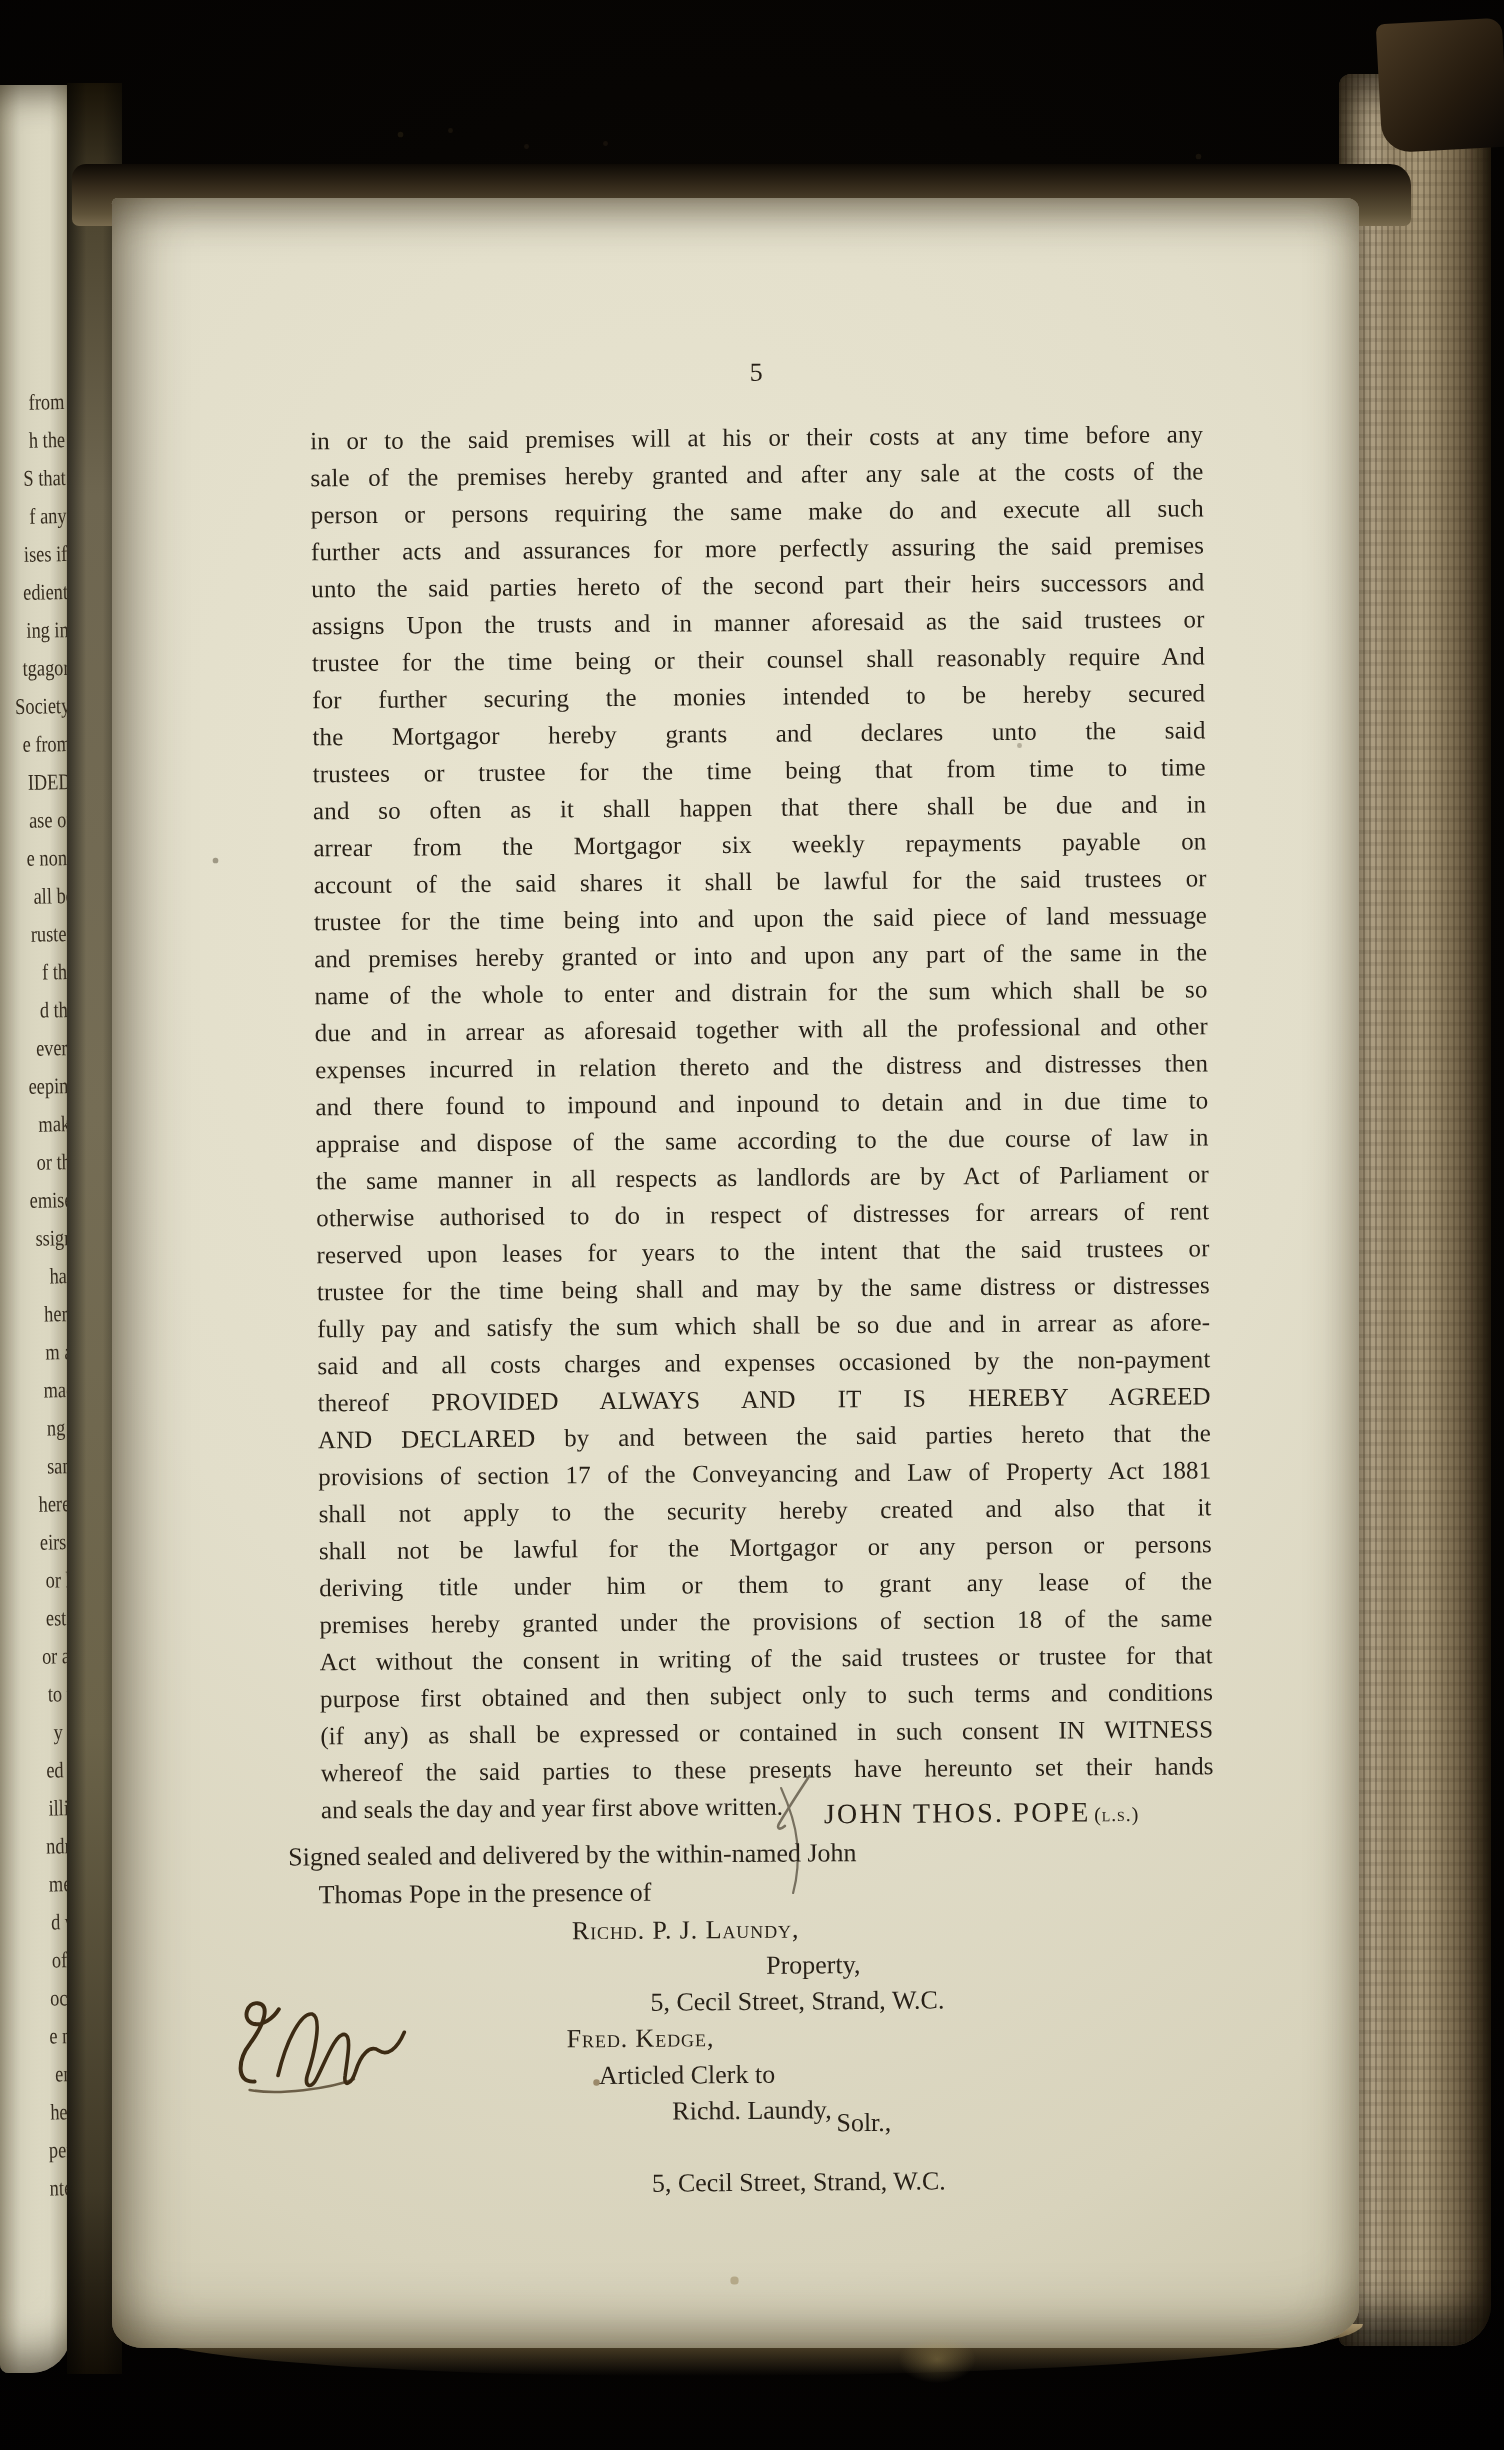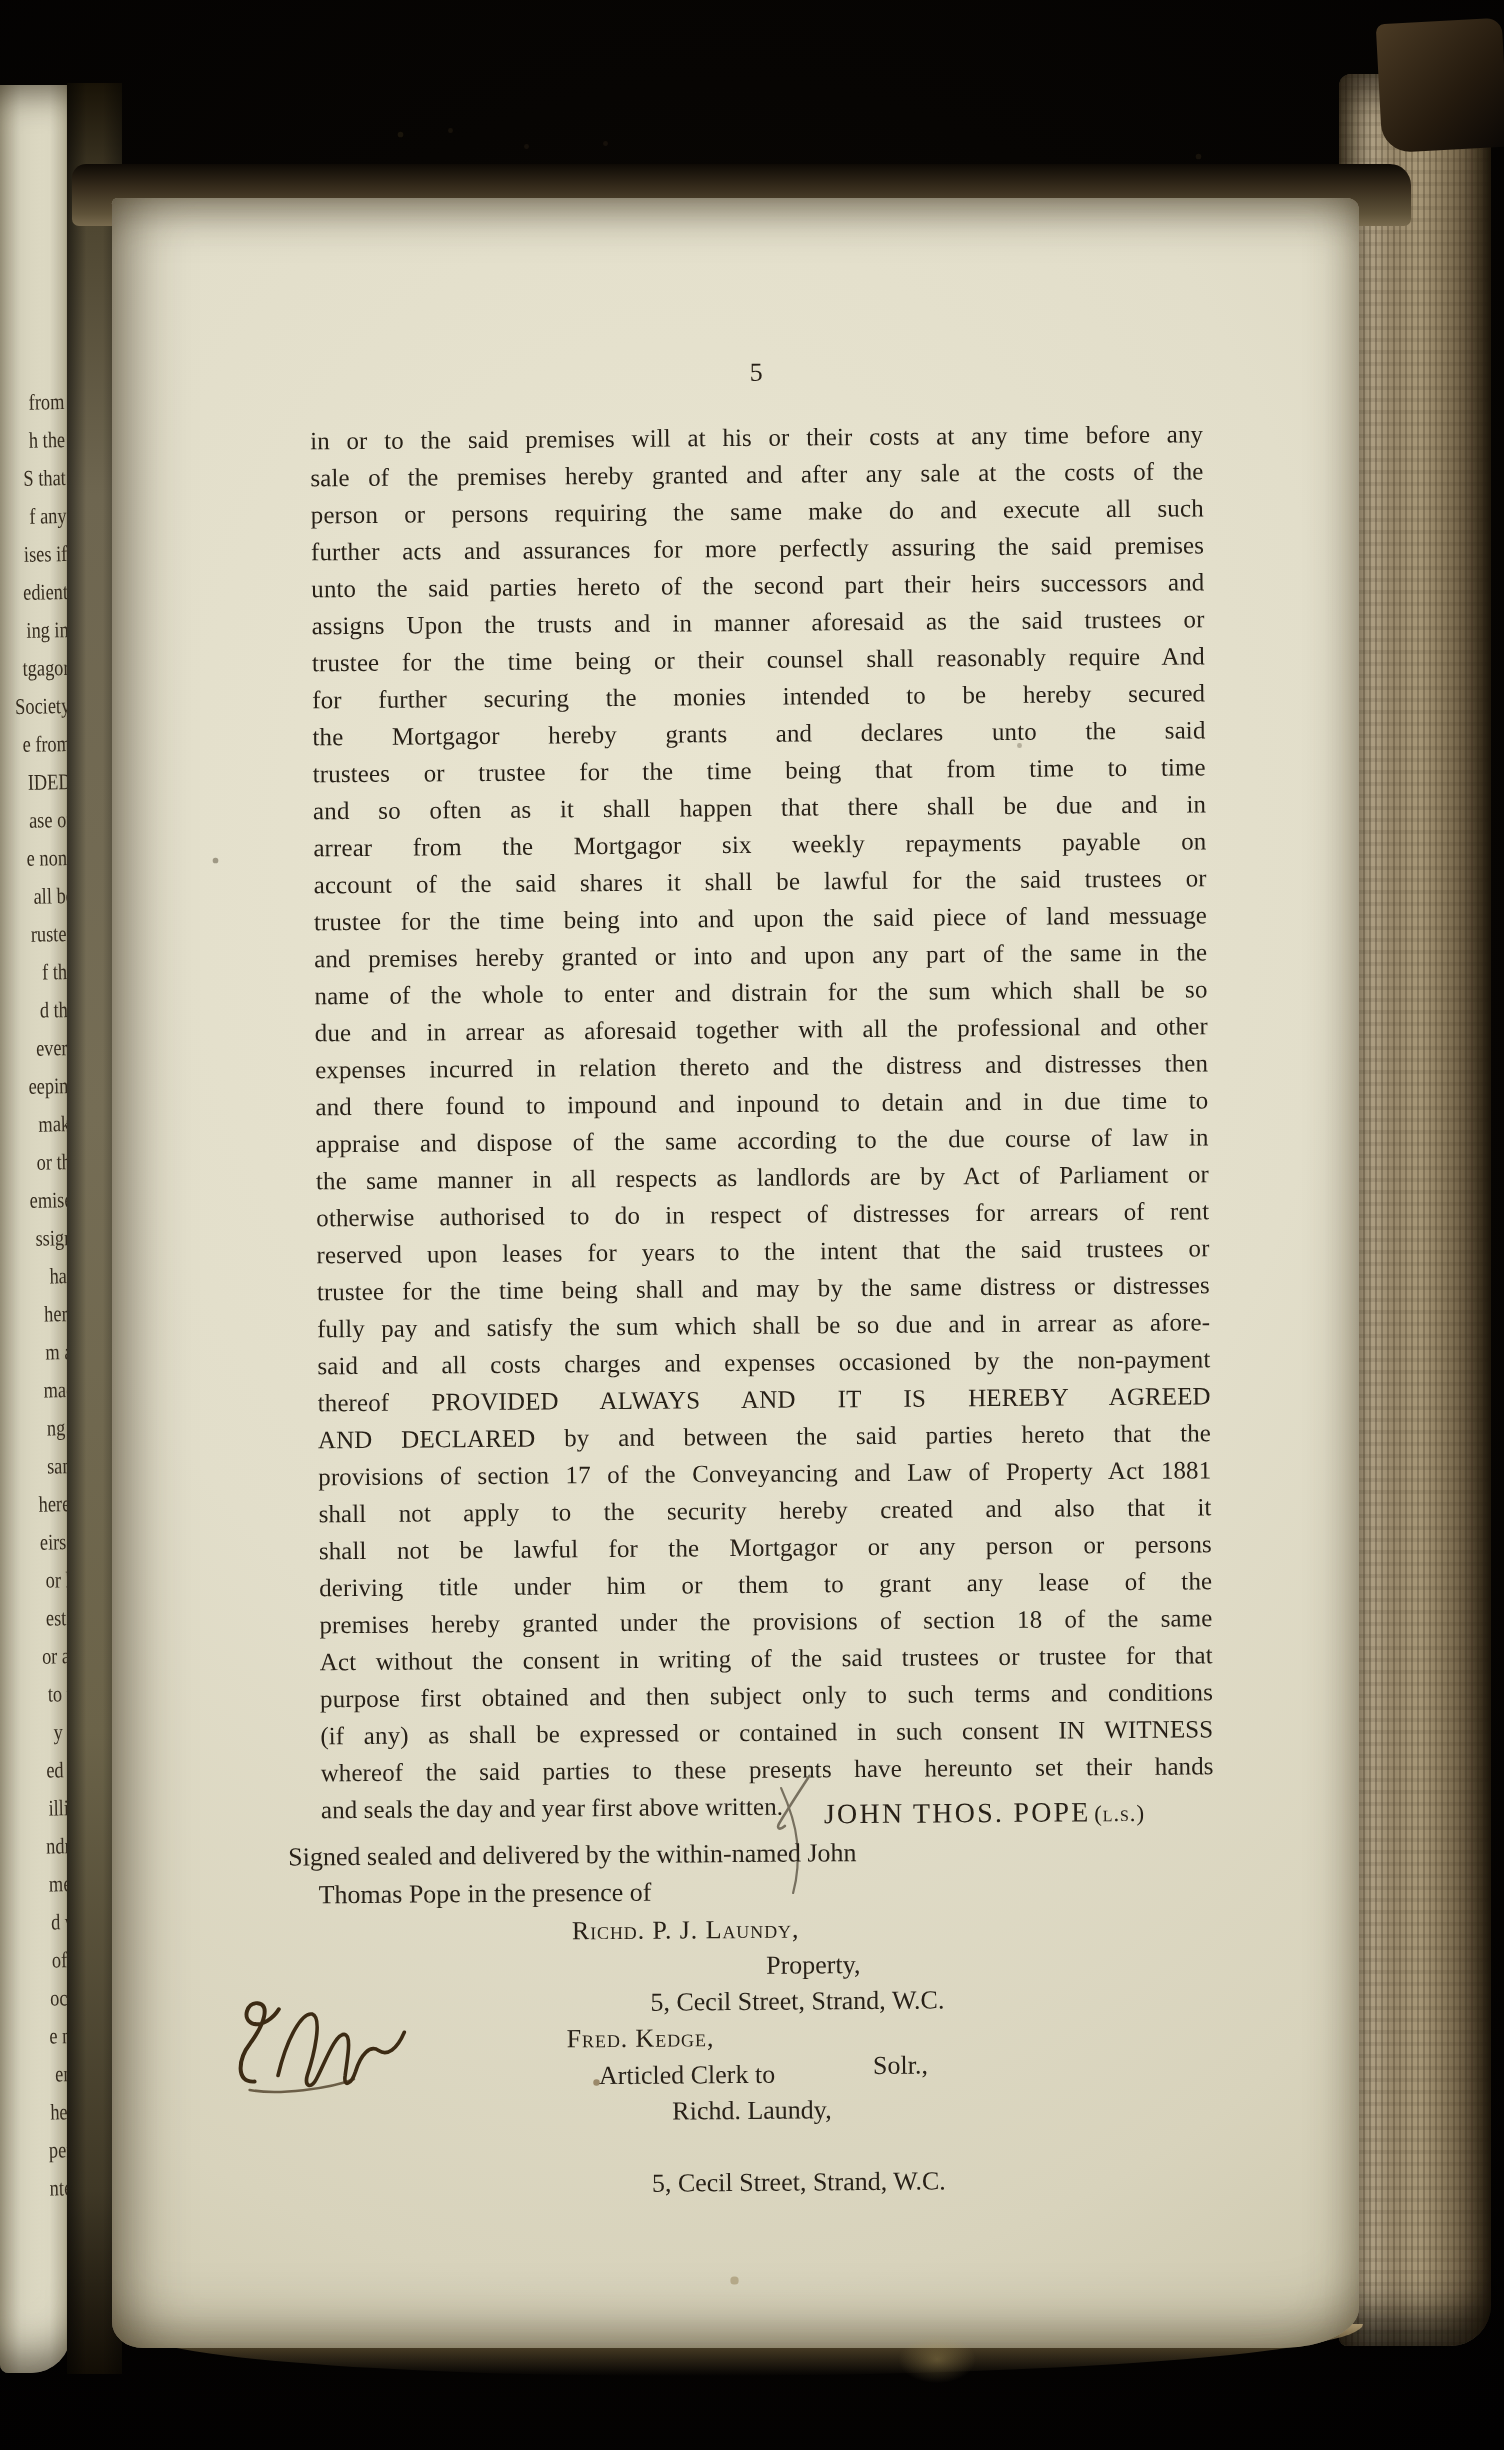--- a/index.html
+++ b/index.html
@@ -63,32 +63,32 @@
       inset -26px 0 52px -26px rgba(70,56,28,.45),
       inset 0 -40px 62px -29px rgba(55,44,18,.5);
   }
   .page-content{position:absolute;inset:0;transform:rotate(-0.45deg);transform-origin:50% 40%;}
   .page-number{position:absolute;left:203px;top:160px;width:893px;text-align:center;font-size:26px;}
   .body{position:absolute;left:203px;top:221px;width:893px;font-size:25px;line-height:37px;letter-spacing:0.1px;}
   .body>div{text-align:justify;text-align-last:justify;height:37px;overflow:hidden;}
   .body>div:last-child{text-align:left;text-align-last:auto;}
   .sig-line{position:absolute;left:706px;top:1601px;white-space:nowrap;}
   .sig-name{font-size:28px;letter-spacing:2.2px;}
-  .seal{font-size:23px;font-variant:small-caps;letter-spacing:0.9px;}
+  .seal{font-size:20px;font-variant:small-caps;letter-spacing:0.9px;}
   .att1{position:absolute;left:170px;top:1641px;font-size:26px;white-space:nowrap;}
   .att2{position:absolute;left:200px;top:1679px;font-size:26px;white-space:nowrap;}
   .witness{position:absolute;left:0;top:0;font-size:26px;}
   .witness>div{position:absolute;white-space:nowrap;}
   .witness>div:nth-child(1){left:453px;top:1717px;font-variant:small-caps;letter-spacing:0.9px;}
   .witness>div:nth-child(2){left:647px;top:1753px;}
   .witness>div:nth-child(3){left:531px;top:1789px;}
   .witness>div:nth-child(4){left:447px;top:1825px;font-variant:small-caps;letter-spacing:0.9px;}
   .witness>div:nth-child(5){left:479px;top:1862px;}
   .witness>div:nth-child(6){left:552px;top:1898px;}
-  .witness>div:nth-child(7){left:716px;top:1854px;margin-left:37px;}
+  .witness>div:nth-child(7){left:716px;top:1911px;}
   .witness>div:nth-child(8){left:531px;top:1970px;}
   .x-mark{position:absolute;left:652px;top:1575px;}
   .ink-signature{position:absolute;left:97px;top:1765px;transform:rotate(-14deg);}
   .specks{
     position:absolute;left:0;top:0;width:2.6px;height:2.6px;border-radius:50%;background:transparent;
     box-shadow:
       399px 133px 0 1.3px rgba(55,44,26,.40),
       449px 129px 0 0.9px   rgba(55,44,26,.35),
       525px 145px 0 0.9px   rgba(55,44,26,.30),
       604px 142px 0 0.9px   rgba(55,44,26,.30),

